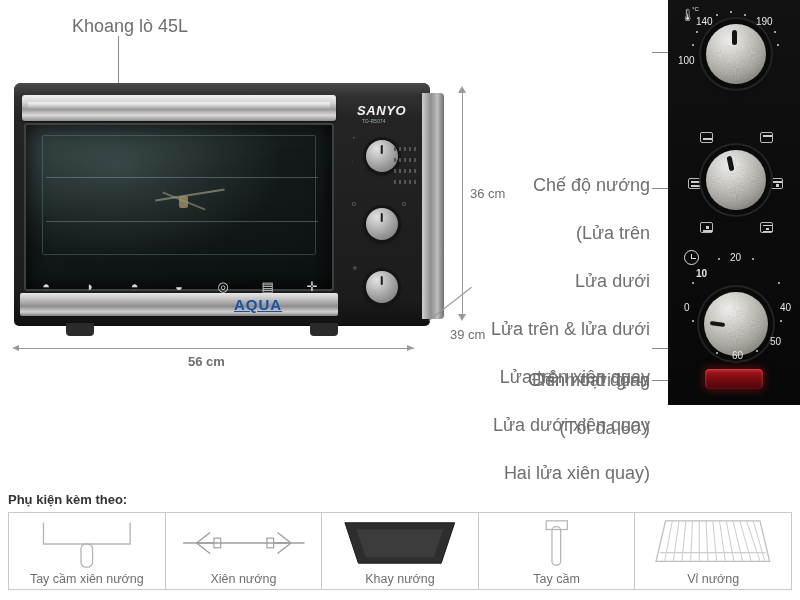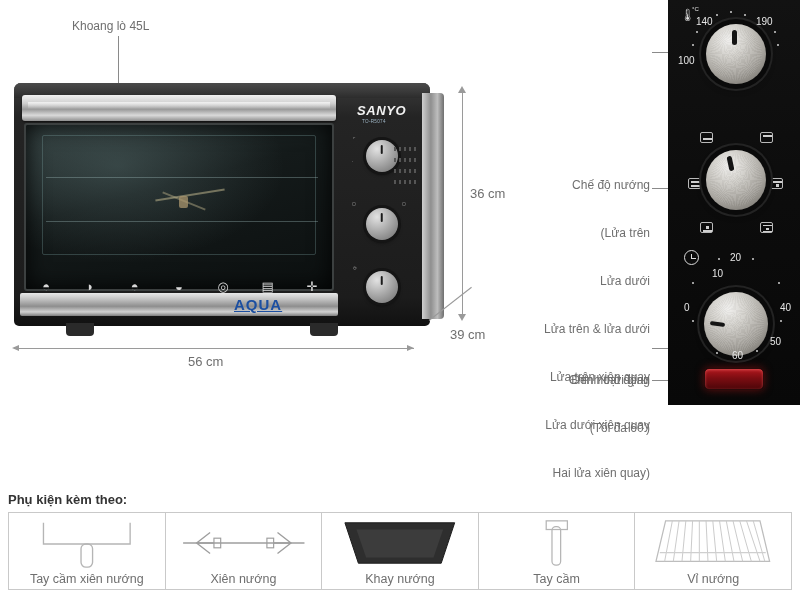--- a/index.html
+++ b/index.html
@@ -4,21 +4,21 @@
 <style>
   * { margin:0; padding:0; box-sizing:border-box; }
   body {
     width:800px; height:600px; background:#ffffff;
     font-family:"Liberation Sans", sans-serif;
     position:relative; overflow:hidden;
   }
   .stage { position:absolute; inset:0; }
 
   
-  .callout { position:absolute; color:#6f6f6f; font-size:12px; line-height:16px; white-space:pre; }
+  .callout { position:absolute; color:#6f6f6f; font-size:18px; line-height:16px; white-space:pre; }
   .callout.right { text-align:right; }
   .leader { position:absolute; background:#8a8a8a; }
 
   
   #oven { position:absolute; left:14px; top:83px; width:416px; height:243px; }
   .oven-shell {
     position:absolute; inset:0;
     background:linear-gradient(180deg,#3a3a3a 0%,#242424 14%,#1c1c1c 88%,#111 100%);
     border-radius:7px 7px 5px 5px;
     box-shadow:inset 0 1px 0 #5d5d5d;
@@ -255,21 +255,21 @@
         <div class="vent-row"></div>
           <div class="vent-row"></div>
       </div>
     </div>
     <div class="side-body"></div>
   </div>
 
   <div class="dim-line" style="left:14px; top:348px; width:400px; height:1px;"></div>
   <div class="arrow" style="left:12px; top:345px; border-right:7px solid #9a9a9a; border-left:none; border-top:3px solid transparent; border-bottom:3px solid transparent;"></div>
   <div class="arrow" style="left:407px; top:345px; border-left:7px solid #9a9a9a; border-right:none; border-top:3px solid transparent; border-bottom:3px solid transparent;"></div>
-  <div class="dim-label" style="left:188px; top:354px;">56 cm</div>
+  <div class="dim-label" style="left:188px; top:354px;font-weight:bold;">56 cm</div>
 
   <div class="dim-line" style="left:462px; top:92px; width:1px; height:226px;"></div>
   <div class="arrow" style="left:458px; top:86px; border-bottom:7px solid #9a9a9a; border-top:none;"></div>
   <div class="arrow" style="left:458px; top:314px; border-top:7px solid #9a9a9a; border-bottom:none;"></div>
   <div class="dim-label" style="left:470px; top:186px;">36  cm</div>
 
   <div class="dim-line" style="left:429px; top:320px; width:54px; height:1px; transform:rotate(-38deg); transform-origin:left center;"></div>
   <div class="dim-label" style="left:450px; top:327px;">39 cm</div>
 
   <div class="leader" style="left:652px; top:52px; width:60px; height:1px;"></div>
@@ -340,21 +340,21 @@
       </div>
       <div class="big-knob" style="left:38px; top:150px; width:60px; height:60px;">
         <div class="knob-pointer" style="left:22px; top:6px; transform:rotate(-12deg);"></div>
       </div>
 
       <div class="clock-icon" style="left:16px; top:250px;"></div>
       <div class="big-knob" style="left:36px; top:292px; width:64px; height:64px;">
         <div class="knob-pointer" style="left:6px; top:30px; width:15px; height:4px; transform:rotate(8deg);"></div>
       </div>
       <div class="scale-num" style="left:62px; top:252px;">20</div>
-      <div class="scale-num" style="left:44px; top:268px;">10</div>
+      <div class="scale-num" style="left:28px; top:268px;font-weight:bold;">10</div>
       <div class="scale-num" style="left:112px; top:268px;padding-left:40px;">30</div>
       <div class="scale-num" style="left:16px; top:302px;">0</div>
       <div class="scale-num" style="left:112px; top:302px;">40</div>
       <div class="scale-num" style="left:102px; top:336px;">50</div>
       <div class="scale-num" style="left:64px; top:350px;">60</div>
       <div class="tick" style="left:50px; top:258px;"></div>
       <div class="tick" style="left:84px; top:258px;"></div>
       <div class="tick" style="left:24px; top:282px;"></div>
       <div class="tick" style="left:110px; top:282px;"></div>
       <div class="tick" style="left:24px; top:320px;"></div>

